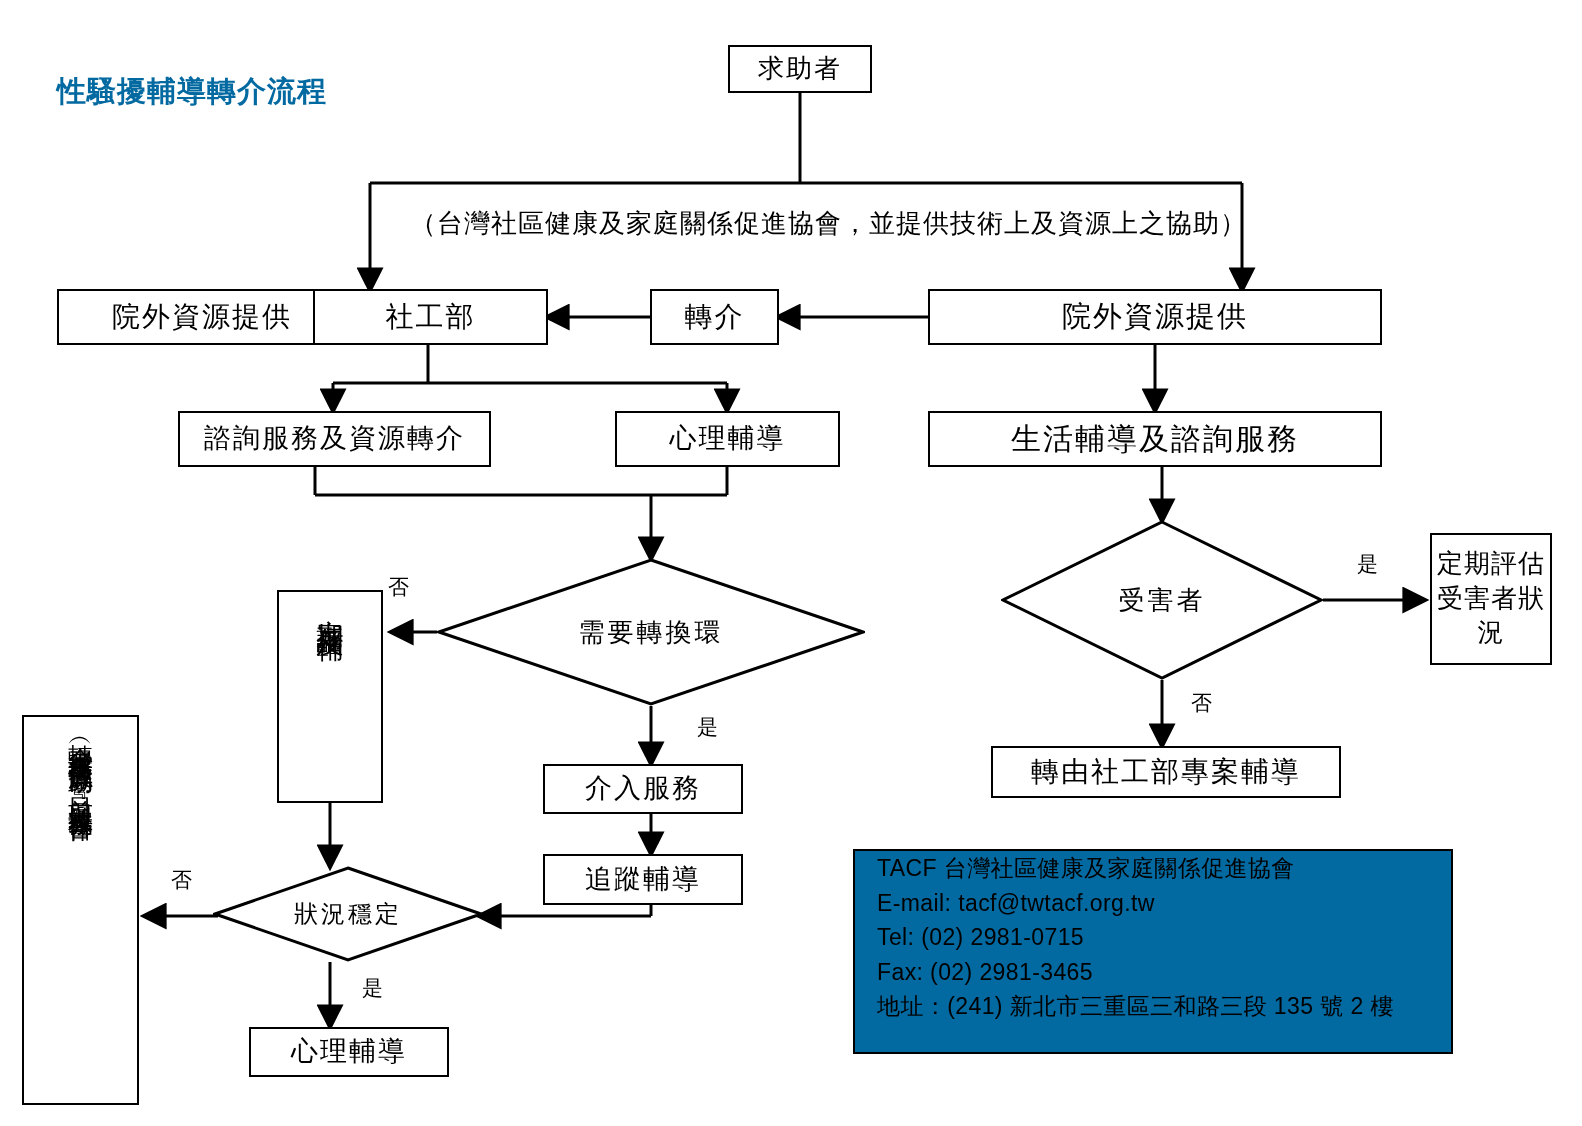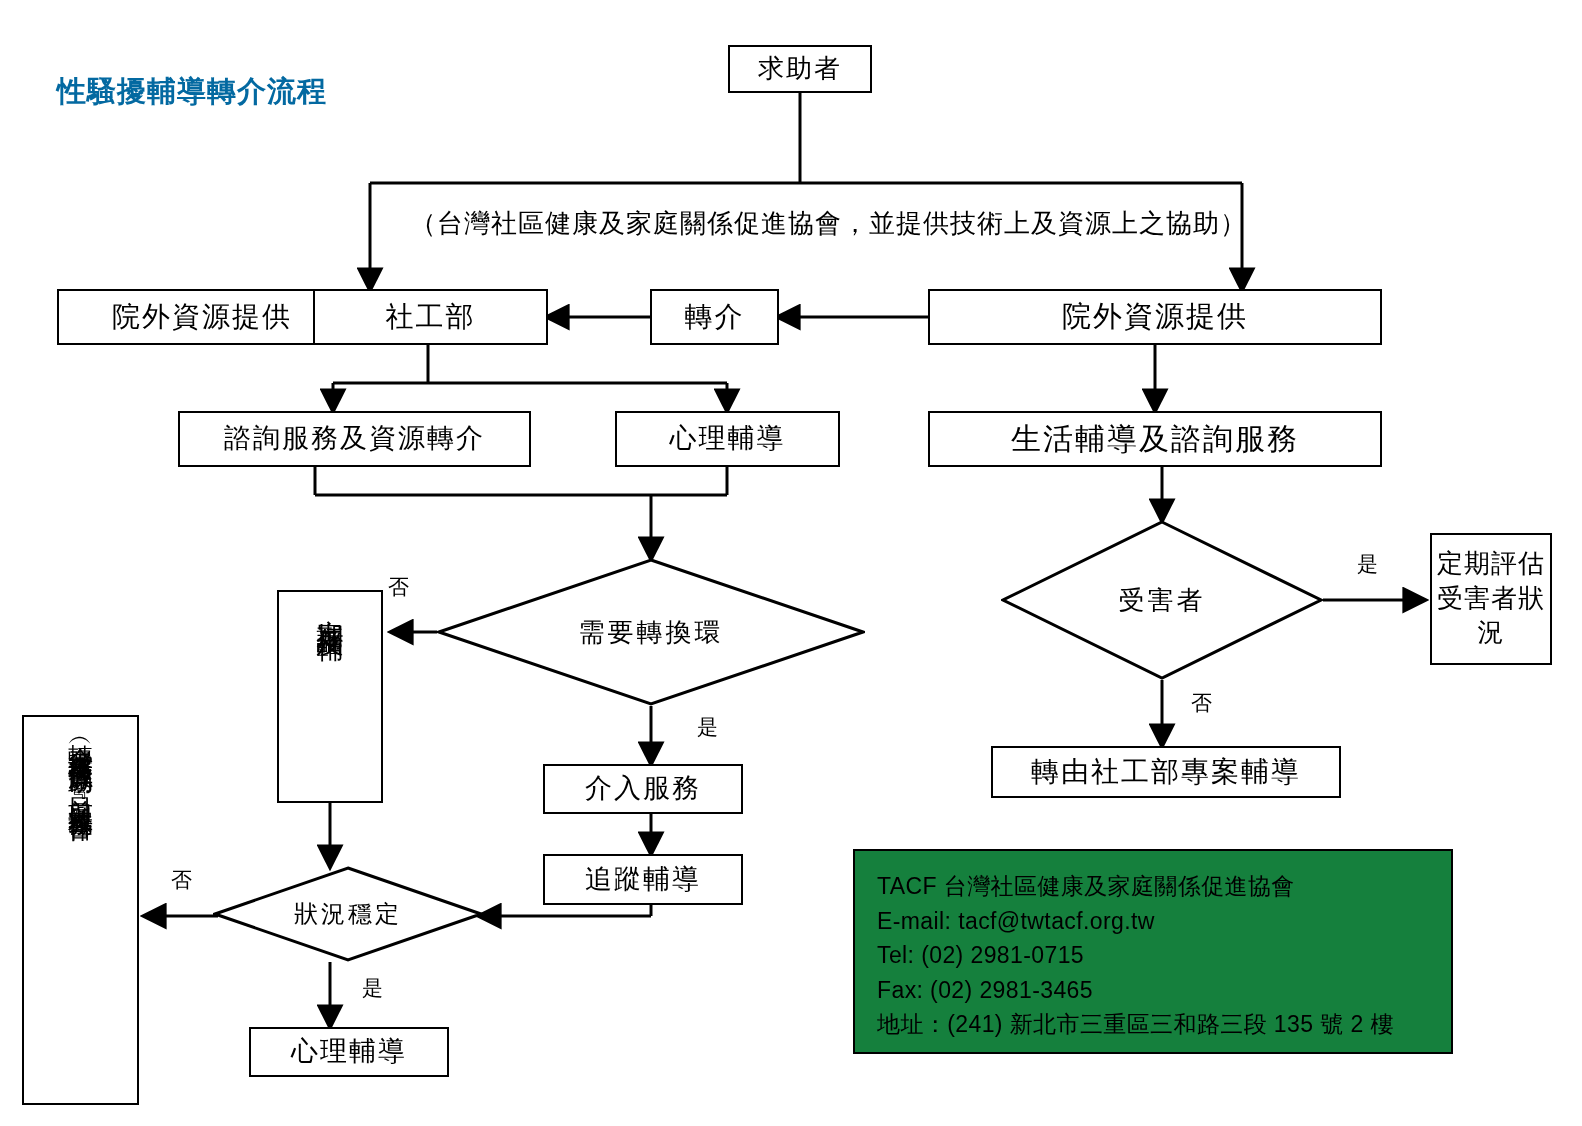--- a/index.html
+++ b/index.html
@@ -91,22 +91,22 @@
     display:flex;
     align-items:flex-start;
     justify-content:center;
     padding-top:6px;
     overflow:hidden;
   }
   .contact-box{
     position:absolute;
     box-sizing:border-box;
     border:2.5px solid #000;
-    background:#15803d;
-    padding:18px 0 10px 22px;
+    background:#0369a1;
+    padding:0 0 10px 22px;
     font-family:"Liberation Sans","DejaVu Sans",sans-serif;
   }
   .contact-line{
     font-size:23px;
     line-height:1.50;
     white-space:nowrap;
     letter-spacing:0.4px;
   }
 </style>
 </head>
@@ -188,21 +188,21 @@
   </div>
 
   <div class="node" style="left:650px; top:289px; width:129px; height:56px; font-size:28px;">
     <span>轉介</span>
   </div>
 
   <div class="node" style="left:928px; top:289px; width:454px; height:56px; font-size:29px;">
     <span>院外資源提供</span>
   </div>
 
-  <div class="node" style="left:178px; top:411px; width:353px; height:56px; font-size:27px;">
+  <div class="node" style="left:178px; top:411px; width:313px; height:56px; font-size:27px;">
     <span>諮詢服務及資源轉介</span>
   </div>
 
   <div class="node" style="left:615px; top:411px; width:225px; height:56px; font-size:27px;">
     <span>心理輔導</span>
   </div>
 
   <div class="node" style="left:928px; top:411px; width:454px; height:56px; font-size:30px;">
     <span>生活輔導及諮詢服務</span>
   </div>

